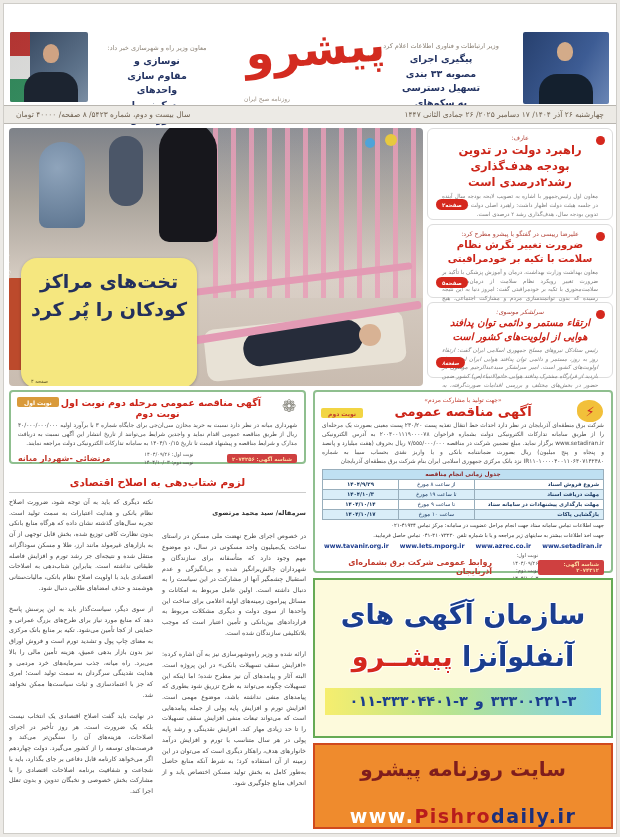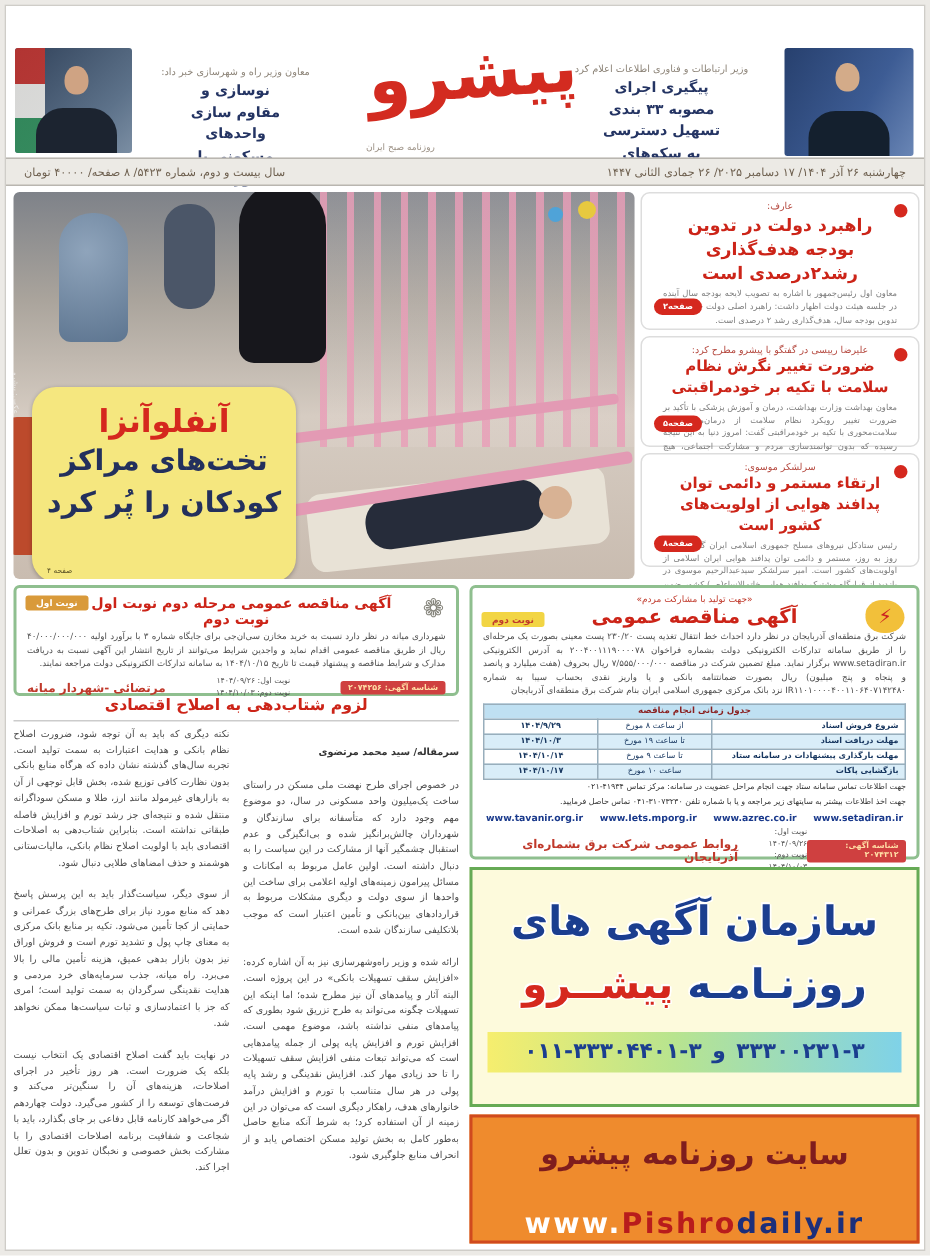--- a/index.html
+++ b/index.html
@@ -45,21 +45,21 @@
   .toy1{position:absolute;right:26px;top:6px;width:12px;height:12px;border-radius:50%;background:#e7c93f;}
   .toy2{position:absolute;right:48px;top:10px;width:10px;height:10px;border-radius:50%;background:#4fa3d8;}
   .photo-credit{position:absolute;left:3px;top:120px;font-size:5px;color:#f2f2f2;transform:rotate(90deg);transform-origin:left top;opacity:.8;}
   .overlay-box{position:absolute;left:12px;top:130px;width:176px;height:120px;background:#f5e77f;border-radius:16px;text-align:center;padding-top:10px;box-shadow:0 1px 3px rgba(0,0,0,.25);}
   .ov-line1{font-size:21px;font-weight:bold;color:#d5281e;line-height:1.25;}
   .ov-rest{font-size:19px;font-weight:bold;color:#23305d;line-height:1.45;padding:0 8px;}
   .ov-page{position:absolute;left:10px;bottom:4px;font-size:5px;color:#5c5326;}
 
   
   .card{position:absolute;left:423px;width:186px;border:1px solid #ddd;border-radius:6px;background:#fff;padding:5px 14px;box-sizing:border-box;text-align:center;}
-  .card1{top:124px;height:92px;} .card2{top:220px;height:74px;} .card3{top:298px;height:76px;}
+  .card1{top:124px;height:92px;} .card2{top:220px;height:74px;} .card3{top:298px;height:76px;font-style:italic;}
   .card-dot{position:absolute;right:7px;top:7px;width:9px;height:9px;border-radius:50%;background:#d5281e;}
   .card .kicker{font-size:6.3px;color:#b3443a;margin-bottom:1px;}
   .card .c-title{font-size:11.5px;font-weight:bold;color:#cc2418;line-height:1.4;}
   .card2 .c-title,.card3 .c-title{font-size:10px;}
   .card .c-body{font-size:5.6px;color:#7d7d7d;text-align:justify;line-height:1.55;margin-top:2px;}
   .page-badge{position:absolute;left:8px;bottom:9px;background:#d5281e;color:#fff;font-size:5.5px;padding:2.5px 6px;border-radius:9px;font-weight:bold;}
 
   
   .tender{position:absolute;border:2px solid #8fbf8f;border-radius:4px;background:#fff;box-sizing:border-box;padding:4px 7px;}
   .tender-left{top:386px;left:5px;width:297px;height:74px;}
@@ -82,21 +82,21 @@
   table.sched td{border:1px solid #98aebc;font-size:5.4px;padding:1.5px 4px;color:#16355e;}
   table.sched .hdr td{background:#bfe0f2;color:#8a1f1f;font-weight:bold;text-align:center;font-size:5.8px;}
   table.sched .lbl{font-weight:bold;width:46%;}
   table.sched .tm{text-align:center;width:27%;}
   table.sched .dt{text-align:center;font-weight:bold;width:27%;}
   table.sched tr.alt td{background:#d9edf8;}
   .t-note{font-size:5.3px;color:#333;margin-top:2px;line-height:1.5;}
   .sites{display:flex;direction:ltr;justify-content:space-between;font-size:6.2px;font-weight:bold;color:#1a3a8c;margin-top:2px;padding:0 2px;}
 
   
-  .editorial{position:absolute;left:5px;top:457px;width:297px;height:360px;box-sizing:border-box;}
+  .editorial{position:absolute;left:5px;top:469px;width:297px;height:360px;box-sizing:border-box;}
   .ed-title{font-size:10.5px;font-weight:bold;color:#cc2418;text-align:center;border-bottom:1px solid #ccc;padding:3px 0 4px 0;}
   .ed-body{margin-top:4px;column-count:2;column-gap:9px;font-size:6.3px;color:#474747;text-align:justify;line-height:1.7;white-space:pre-line;height:336px;overflow:hidden;}
   .ed-byline{font-size:6.5px;font-weight:bold;color:#333;margin-bottom:2px;}
 
   
   .promo{position:absolute;left:309px;top:574px;width:300px;height:160px;background:#fdfadc;border:2px solid #66aa55;box-sizing:border-box;text-align:center;padding-top:14px;}
   .promo .l1,.promo .l2{font-size:27px;font-weight:bold;color:#1b3e8f;letter-spacing:1px;line-height:1.55;text-shadow:1px 0 #fff,-1px 0 #fff,0 1px #fff,0 -1px #fff,1px 1px #fff,-1px -1px #fff;}
   .promo .l2 .red{color:#d5281e;}
   .phonebar{margin:10px 10px 0 10px;height:27px;background:linear-gradient(90deg,#f6ee6e,#b8e48f 45%,#7fd2e8);display:flex;direction:ltr;align-items:center;justify-content:center;gap:7px;font-size:14.5px;font-weight:bold;color:#1b3e8f;}
   .sitebox{position:absolute;left:309px;top:739px;width:300px;height:86px;background:#ef8b2d;border:2px solid #d04a1e;box-sizing:border-box;text-align:center;padding-top:12px;}
@@ -146,21 +146,20 @@
     <div class="toy1"></div>
     <div class="toy2"></div>
     <div class="crib-rail rail1"></div>
     <div class="mattress"></div>
     <div class="child"></div>
     <div class="child-head"></div>
     <div class="crib-rail rail2"></div>
     <div class="chair"></div>
     <div class="photo-credit">عکس: پیشرو</div>
     <div class="overlay-box">
-      <div class="ov-line1">آنفلوآنزا</div>
       <div class="ov-rest">تخت‌های مراکز کودکان را پُر کرد</div>
       <div class="ov-page">صفحه ۴</div>
     </div>
   </div>
 
   <div class="card card1">
     <div class="card-dot"></div>
     <div class="kicker">عارف:</div>
     <div class="c-title">راهبرد دولت در تدوین بودجه هدف‌گذاری رشد۲درصدی است</div>
     <div class="c-body">معاون اول رئیس‌جمهور با اشاره به تصویب لایحه بودجه سال آینده در جلسه هیئت دولت اظهار داشت: راهبرد اصلی دولت چهاردهم در تدوین بودجه سال، هدف‌گذاری رشد ۲ درصدی است.</div>
@@ -259,21 +258,21 @@
 
 از سوی دیگر، سیاست‌گذار باید به این پرسش پاسخ دهد که منابع مورد نیاز برای طرح‌های بزرگ عمرانی و حمایتی از کجا تأمین می‌شود. تکیه بر منابع بانک مرکزی به معنای چاپ پول و تشدید تورم است و فروش اوراق نیز بدون بازار بدهی عمیق، هزینه تأمین مالی را بالا می‌برد. راه میانه، جذب سرمایه‌های خرد مردمی و هدایت نقدینگی سرگردان به سمت تولید است؛ امری که جز با اعتمادسازی و ثبات سیاست‌ها ممکن نخواهد شد.
 
 در نهایت باید گفت اصلاح اقتصادی یک انتخاب نیست بلکه یک ضرورت است. هر روز تأخیر در اجرای اصلاحات، هزینه‌های آن را سنگین‌تر می‌کند و فرصت‌های توسعه را از کشور می‌گیرد. دولت چهاردهم اگر می‌خواهد کارنامه قابل دفاعی بر جای بگذارد، باید با شجاعت و شفافیت برنامه اصلاحات اقتصادی را با مشارکت بخش خصوصی و نخبگان تدوین و بدون تعلل اجرا کند.</span>
     </div>
   </div>
 
   <div class="promo">
     <div class="l1">سازمان آگهی های</div>
     <div class="l2">
-      <span>روزنـامـه</span>
+      <span>آنفلوآنزا</span>
       <span class="red">پیشــرو</span>
     </div>
     <div class="phonebar">
       <span>۰۱۱-۳۳۳۰۴۴۰۱-۳</span>
       <span>و</span>
       <span>۳۳۳۰۰۲۳۱-۳</span>
     </div>
   </div>
 
   <div class="sitebox">

